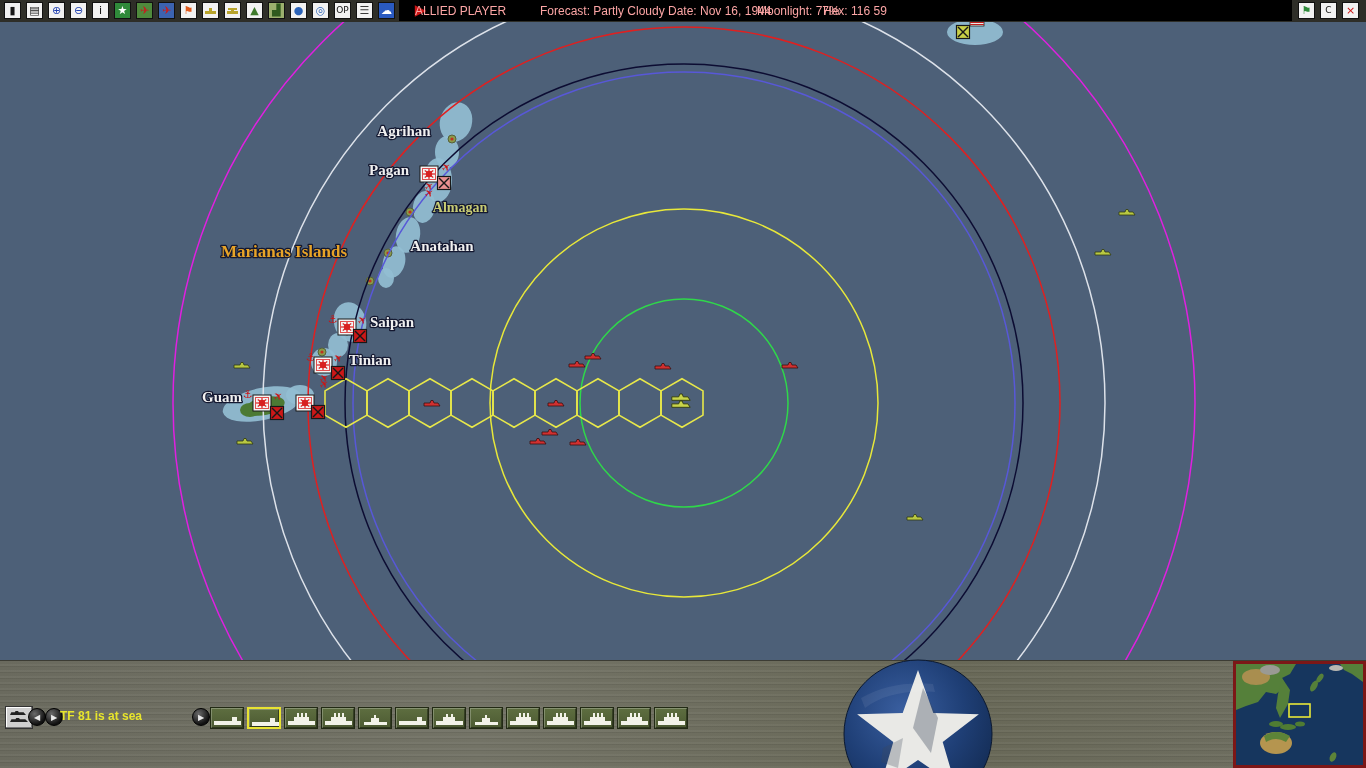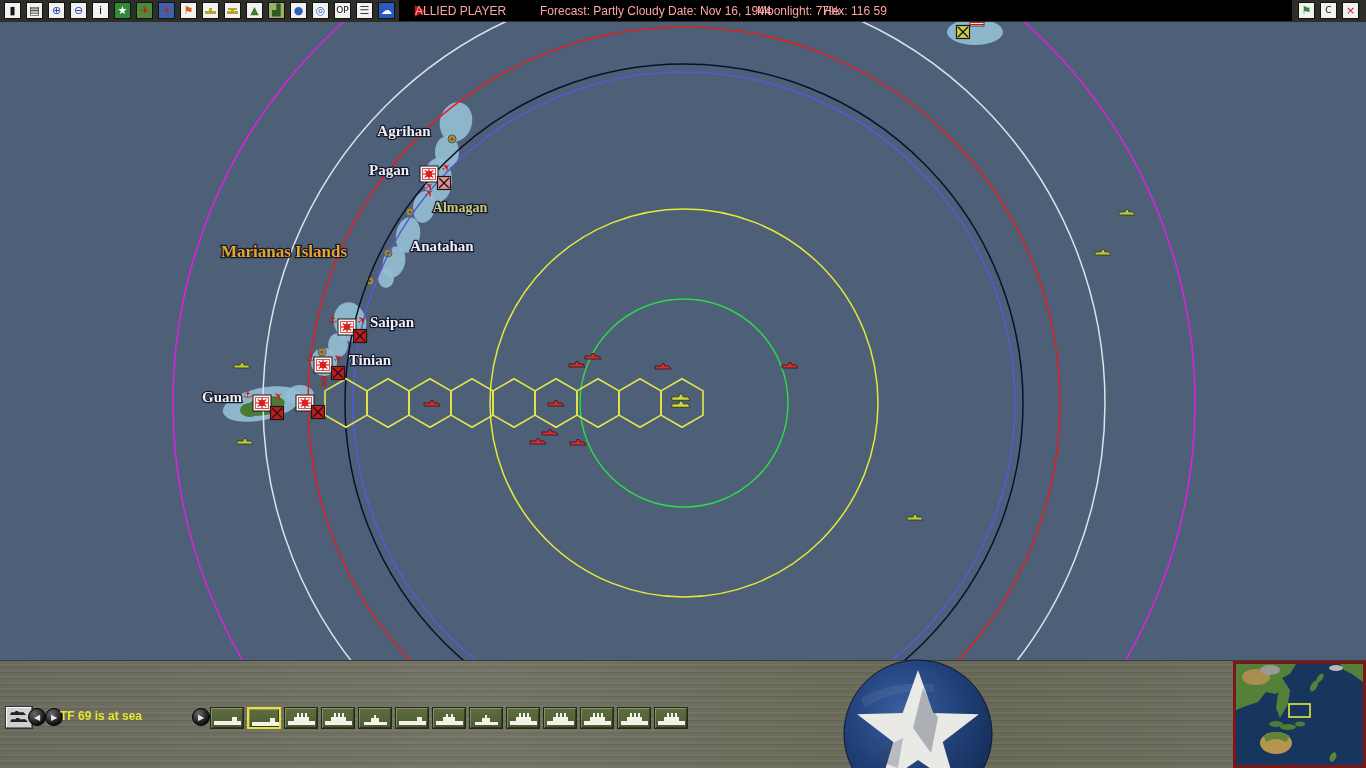--- a/index.html
+++ b/index.html
@@ -384,21 +384,21 @@
       </div>
   </div>
 
   <div id="bottompanel">
     <div id="shiplist-btn">
       <div class="s1"></div>
       <div class="s2"></div>
     </div>
     <div class="round-btn" style="left:28px;top:47px">◀</div>
     <div class="round-btn" style="left:45px;top:47px">▶</div>
-    <span id="tf-status">TF 69 is at sea</span>
+    <span id="tf-status">TF 81 is at sea</span>
     <div class="round-btn" style="left:192px;top:47px">▶</div>
     <div id="shipbtns">
         <div class="ship-btn" style="left: 210px;">
           <div class="sil" style="left: 3px; top: 13px; width: 27px; height: 4px;"></div>
           <div class="sil" style="left: 21px; top: 9px; width: 5px; height: 4px;"></div>
         </div>
         <div class="ship-btn sel" style="left: 247px;">
           <div class="sil" style="left: 3px; top: 13px; width: 27px; height: 4px;"></div>
           <div class="sil" style="left: 21px; top: 9px; width: 5px; height: 4px;"></div>
         </div>

